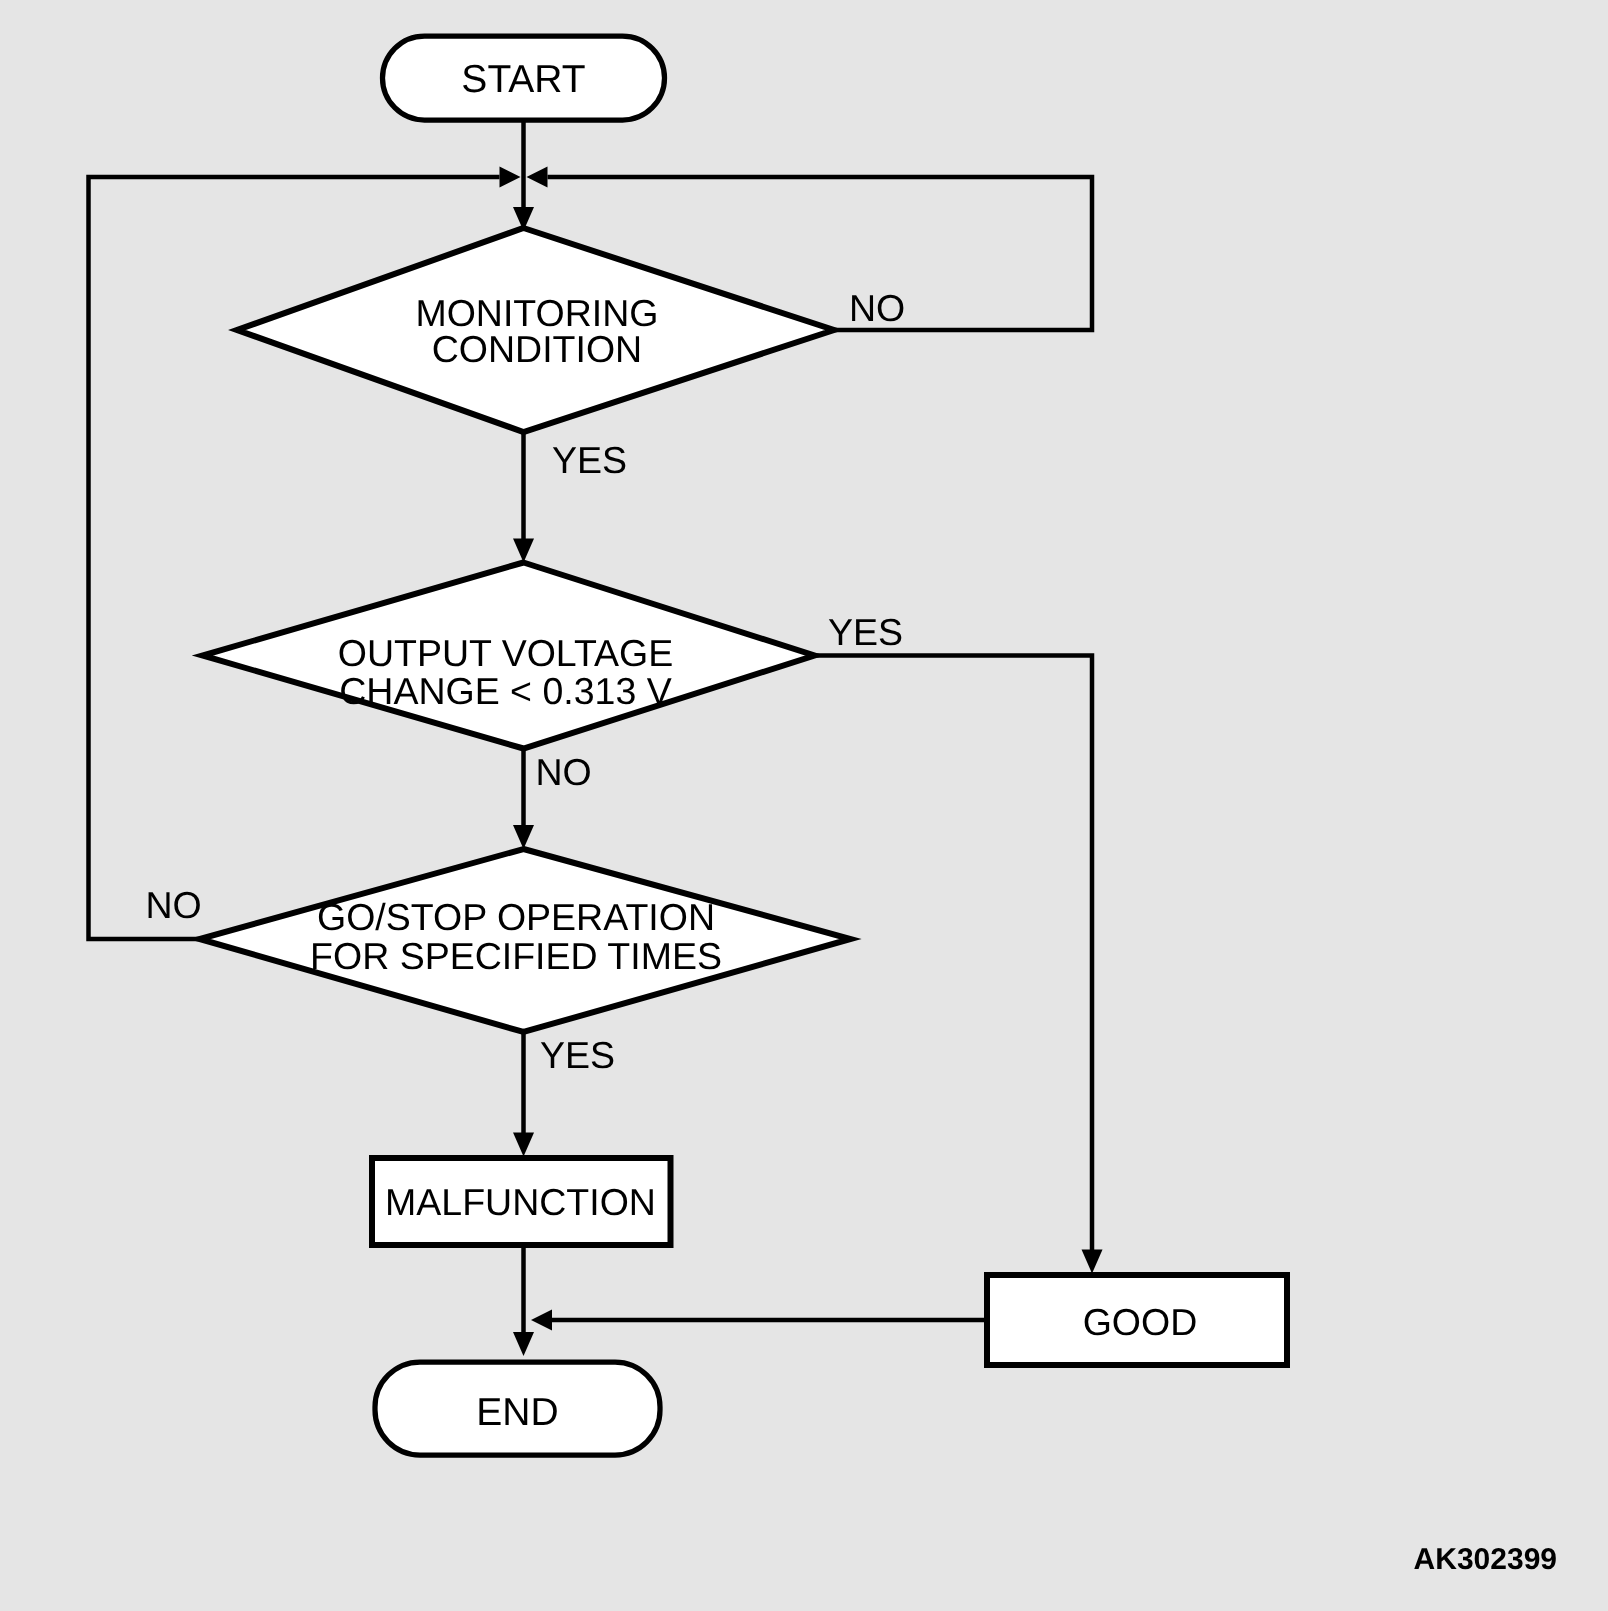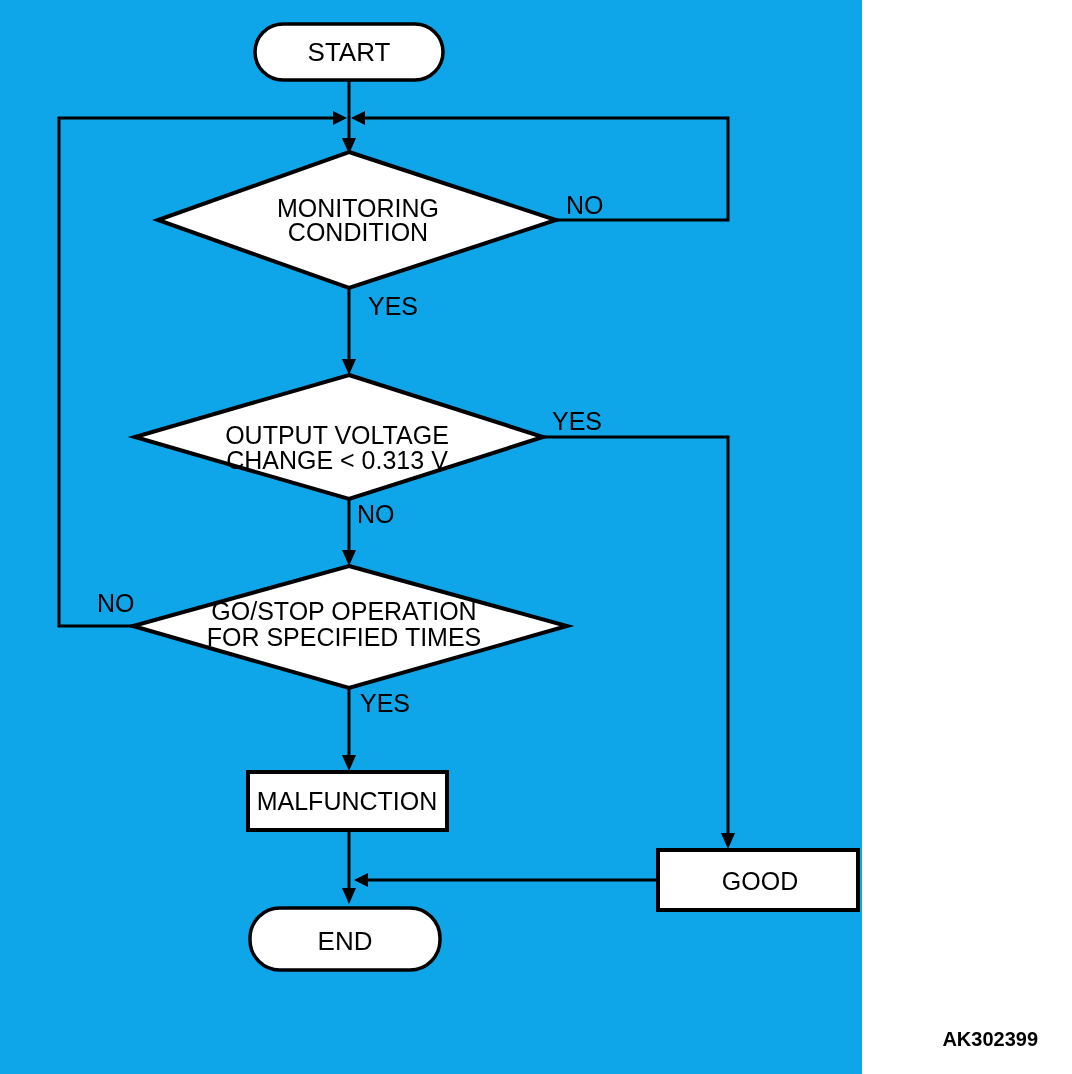--- a/index.html
+++ b/index.html
@@ -1,23 +1,23 @@
 <!DOCTYPE html>
 <html><head>
 <meta charset="utf-8">
 <style>
   html, body {
     margin: 0;
     padding: 0;
     background: #ffffff;
   }
   .canvas-wrap {
-    width: 862px;
+    width: 1072px;
     height: 1074px;
-    background: #0ea5e9;
+    background: #e5e5e5;
     position: relative;
   }
   svg text {
     font-family: "Liberation Sans", sans-serif;
     fill: #000000;
   }
   .node-label { font-size: 25px; }
   .term-label { font-size: 26px; }
   .edge-label { font-size: 25px; }
   .fig-code   { font-size: 20px; font-weight: bold; }

